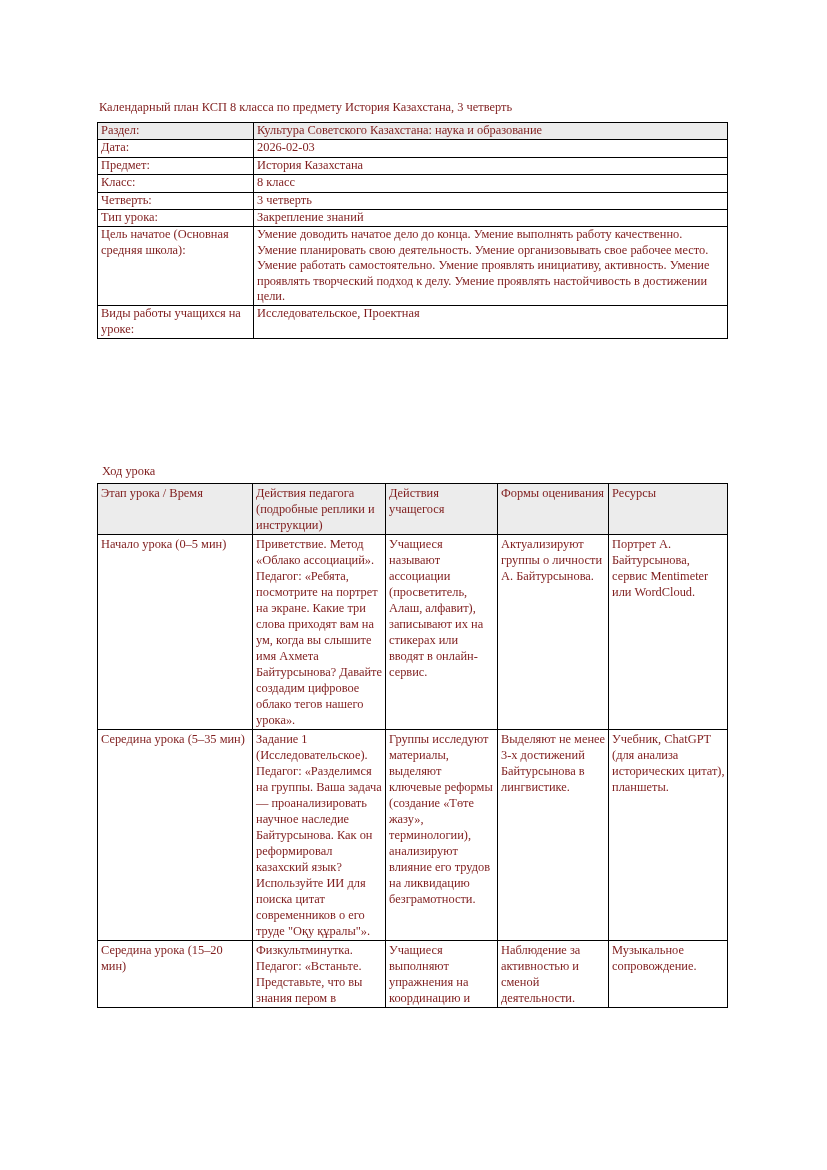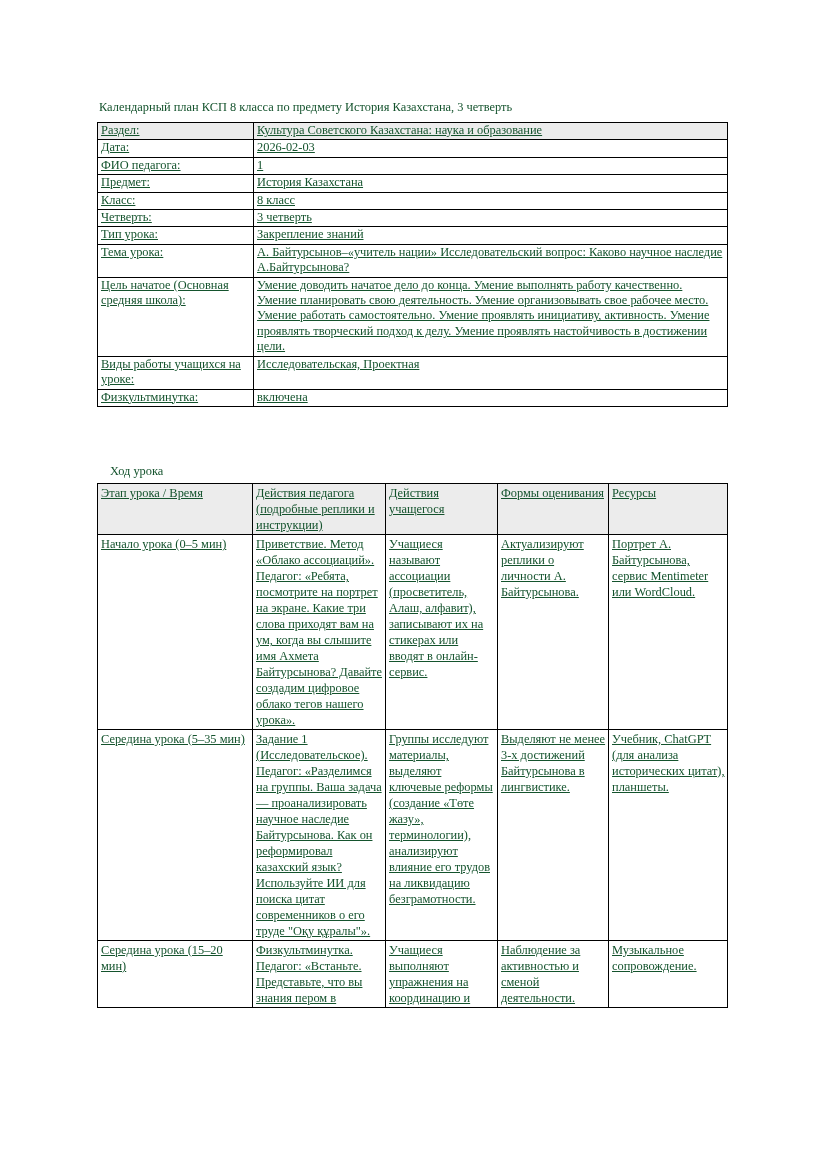--- a/index.html
+++ b/index.html
@@ -7,42 +7,41 @@
     padding: 0;
     background: #ffffff;
   }
   .page {
     position: relative;
     width: 827px;
     height: 1170px;
     background: #ffffff;
     overflow: hidden;
     font-family: "Liberation Serif", "DejaVu Serif", serif;
-    color: #14532d;
+    color: #7f1d1d;
   }
   .title {
     position: absolute;
     left: 99px;
     top: 100px;
     font-size: 12.4px;
     line-height: 15px;
     white-space: nowrap;
   }
   .section-label {
     position: absolute;
-    left: 110px;
+    left: 102px;
     top: 464px;
     font-size: 12.4px;
     line-height: 15px;
   }
   table.t {
     border-collapse: collapse;
     table-layout: fixed;
     width: 630px;
-    text-decoration: underline;
   }
   table.t td {
     border: 1px solid #000000;
     vertical-align: top;
     font-size: 12.4px;
     line-height: 15.4px;
     padding: 0 2px 1px 3px;
     overflow: hidden;
     word-wrap: break-word;
   }
@@ -86,54 +85,42 @@
     <tbody>
       <tr class="shaded">
         <td>Раздел:</td>
         <td>Культура Советского Казахстана: наука и образование</td>
       </tr>
       <tr>
         <td>Дата:</td>
         <td>2026-02-03</td>
       </tr>
       <tr>
-        <td>ФИО педагога:</td>
-        <td>1</td>
-      </tr>
-      <tr>
         <td>Предмет:</td>
         <td>История Казахстана</td>
       </tr>
       <tr>
         <td>Класс:</td>
         <td>8 класс</td>
       </tr>
       <tr>
         <td>Четверть:</td>
         <td>3 четверть</td>
       </tr>
       <tr>
         <td>Тип урока:</td>
         <td>Закрепление знаний</td>
       </tr>
       <tr>
-        <td>Тема урока:</td>
-        <td>А. Байтурсынов–«учитель нации» Исследовательский вопрос: Каково научное наследие А.Байтурсынова?</td>
-      </tr>
-      <tr>
         <td>Цель начатое (Основная средняя школа):</td>
         <td>Умение доводить начатое дело до конца. Умение выполнять работу качественно. Умение планировать свою деятельность. Умение организовывать свое рабочее место. Умение работать самостоятельно. Умение проявлять инициативу, активность. Умение проявлять творческий подход к делу. Умение проявлять настойчивость в достижении цели.</td>
       </tr>
       <tr>
         <td>Виды работы учащихся на уроке:</td>
-        <td>Исследовательская, Проектная</td>
-      </tr>
-      <tr>
-        <td>Физкультминутка:</td>
-        <td>включена</td>
+        <td>Исследовательское, Проектная</td>
       </tr>
     </tbody>
   </table>
 
   <div class="section-label">Ход урока</div>
 
   <table class="t flow">
     <colgroup>
         <col class="f1">
         <col class="f2">
@@ -146,21 +133,21 @@
         <td>Этап урока / Время</td>
         <td>Действия педагога (подробные реплики и инструкции)</td>
         <td>Действия учащегося</td>
         <td>Формы оценивания</td>
         <td>Ресурсы</td>
       </tr>
       <tr>
         <td>Начало урока (0–5 мин)</td>
         <td>Приветствие. Метод «Облако ассоциаций». Педагог: «Ребята, посмотрите на портрет на экране. Какие три слова приходят вам на ум, когда вы слышите имя Ахмета Байтурсынова? Давайте создадим цифровое облако тегов нашего урока».</td>
         <td>Учащиеся называют ассоциации (просветитель, Алаш, алфавит), записывают их на стикерах или вводят в онлайн-сервис.</td>
-        <td>Актуализируют реплики о личности А. Байтурсынова.</td>
+        <td>Актуализируют группы о личности А. Байтурсынова.</td>
         <td>Портрет А. Байтурсынова, сервис Mentimeter или WordCloud.</td>
       </tr>
       <tr>
         <td>Середина урока (5–35 мин)</td>
         <td>Задание 1 (Исследовательское). Педагог: «Разделимся на группы. Ваша задача — проанализировать научное наследие Байтурсынова. Как он реформировал казахский язык? Используйте ИИ для поиска цитат современников о его труде "Оқу құралы"».</td>
         <td>Группы исследуют материалы, выделяют ключевые реформы (создание «Төте жазу», терминологии), анализируют влияние его трудов на ликвидацию безграмотности.</td>
         <td>Выделяют не менее 3-х достижений Байтурсынова в лингвистике.</td>
         <td>Учебник, ChatGPT (для анализа исторических цитат), планшеты.</td>
       </tr>
       <tr>

